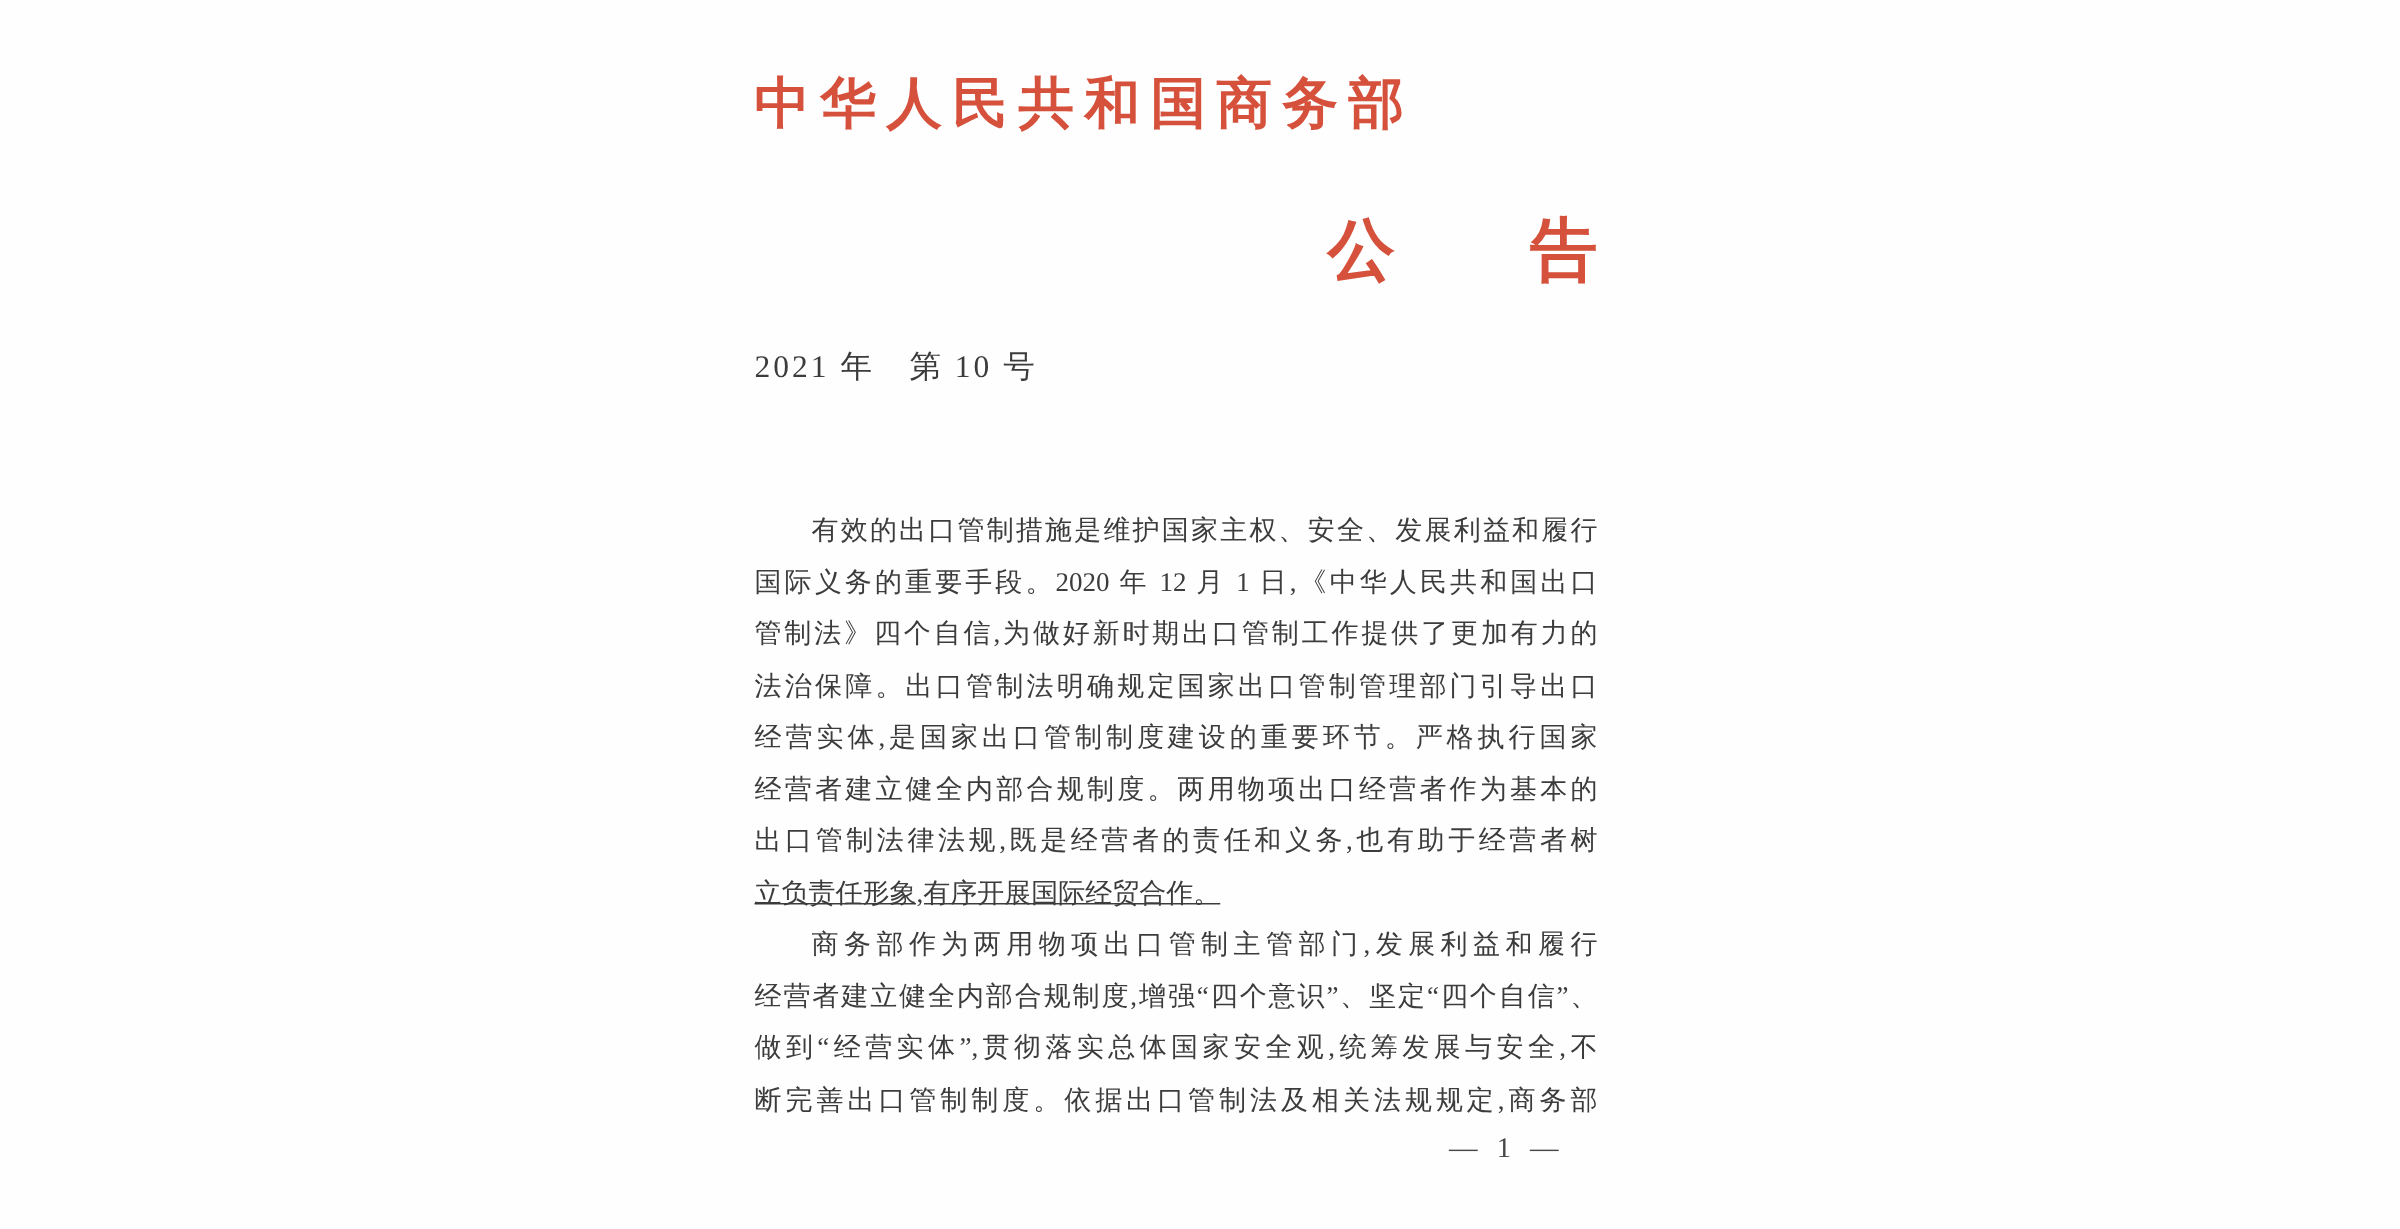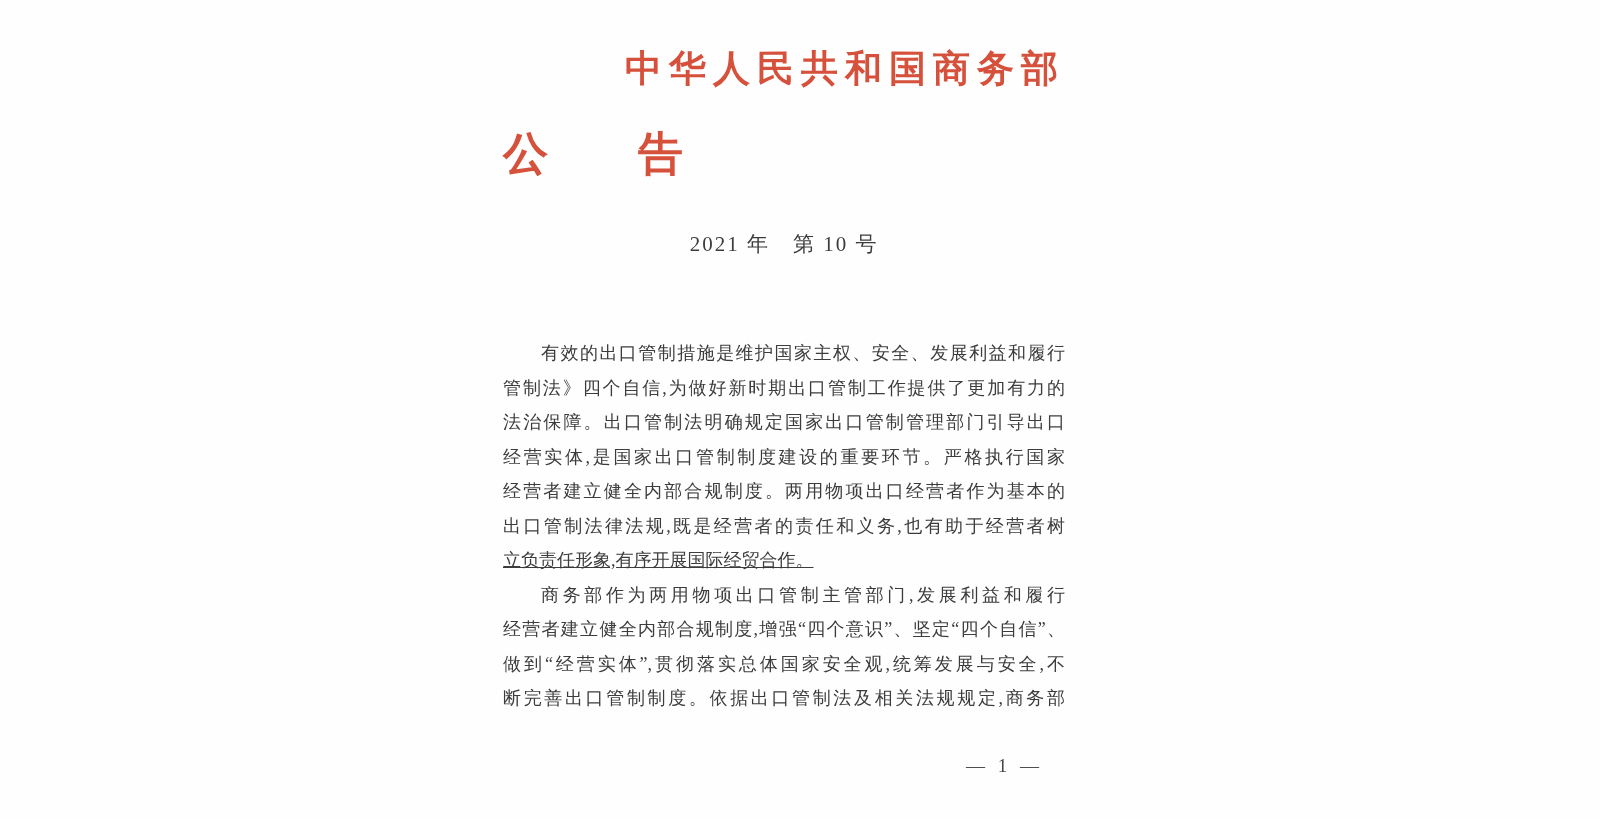--- a/index.html
+++ b/index.html
@@ -12,36 +12,35 @@
     overflow: hidden;
     font-family: "Liberation Serif", "DejaVu Serif", serif;
   }
   .doc-column {
     position: absolute;
     left: 503px; top: 0;
     width: 562px; height: 819px;
   }
   .ministry-title {
     position: absolute; top: 44px; left: 0; width: 100%;
-    text-align: right;
+    text-align: left;
     font-size: 37px; font-weight: bold;
     color: var(--accent);
     letter-spacing: 7px;
     white-space: nowrap;
   }
   .announcement-title {
-    position: absolute; top: 124px; left: 0; width: 100%;
-    text-align: left;
+    position: absolute; top: 137px; left: 0; width: 100%;
+    text-align: right;
     font-size: 45px; font-weight: bold;
     color: var(--accent);
     white-space: nowrap;
   }
   .issue-number {
     position: absolute; top: 230px; left: 0; width: 100%;
-    text-align: center;
     font-size: 21px;
     color: var(--ink);
     letter-spacing: 2px;
     white-space: nowrap;
   }
   .document-body {
     position: absolute; top: 336px; left: 0; width: 562px;
   }
   .body-line {
     font-size: 18px;
@@ -70,20 +69,21 @@
 
     <div class="ministry-title">中华人民共和国商务部</div>
 
     <div class="announcement-title">公　　告</div>
 
     <div class="issue-number">2021 年　第 10 号</div>
 
     <div class="document-body">
         <div>
           <div class="body-line indent">有效的出口管制措施是维护国家主权、安全、发展利益和履行</div>
+          <div class="body-line">国际义务的重要手段。2020 年 12 月 1 日,《中华人民共和国出口</div>
           <div class="body-line">管制法》四个自信,为做好新时期出口管制工作提供了更加有力的</div>
           <div class="body-line">法治保障。出口管制法明确规定国家出口管制管理部门引导出口</div>
           <div class="body-line">经营实体,是国家出口管制制度建设的重要环节。严格执行国家</div>
           <div class="body-line">经营者建立健全内部合规制度。两用物项出口经营者作为基本的</div>
           <div class="body-line">出口管制法律法规,既是经营者的责任和义务,也有助于经营者树</div>
           <div class="body-line final">立负责任形象,有序开展国际经贸合作。</div>
         </div>
         <div>
           <div class="body-line indent">商务部作为两用物项出口管制主管部门,发展利益和履行</div>
           <div class="body-line">经营者建立健全内部合规制度,增强“四个意识”、坚定“四个自信”、</div>

